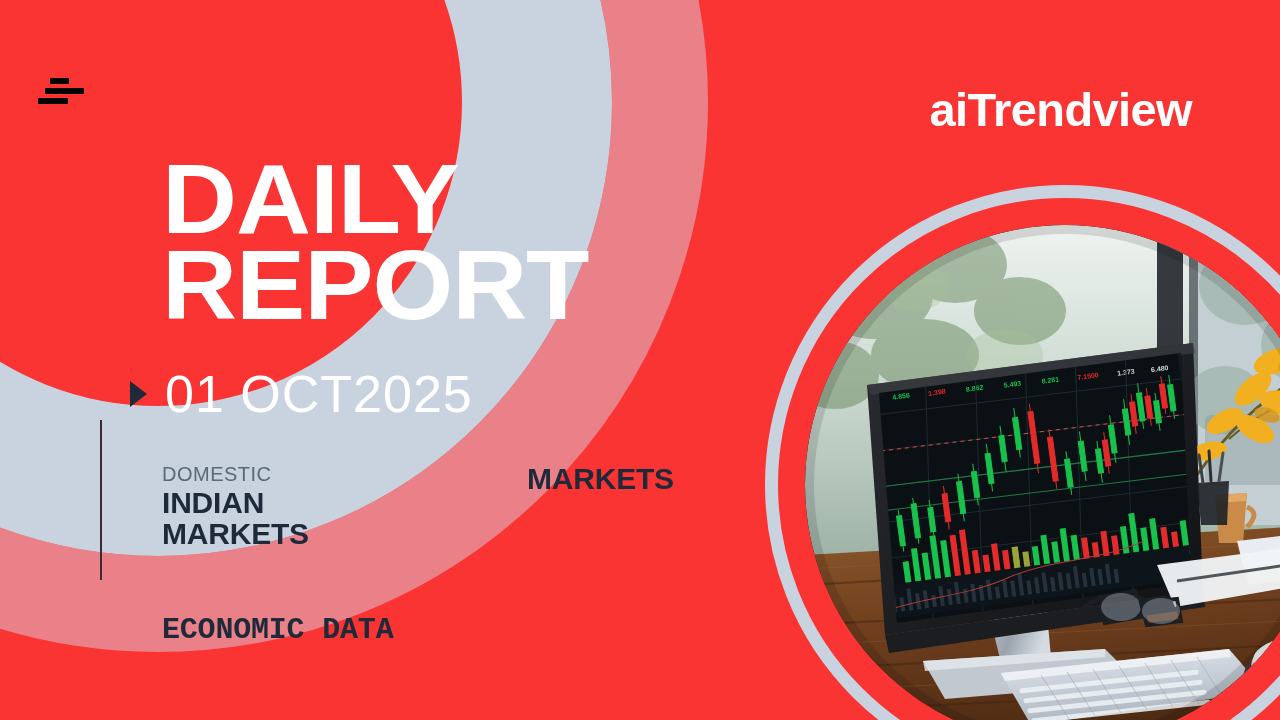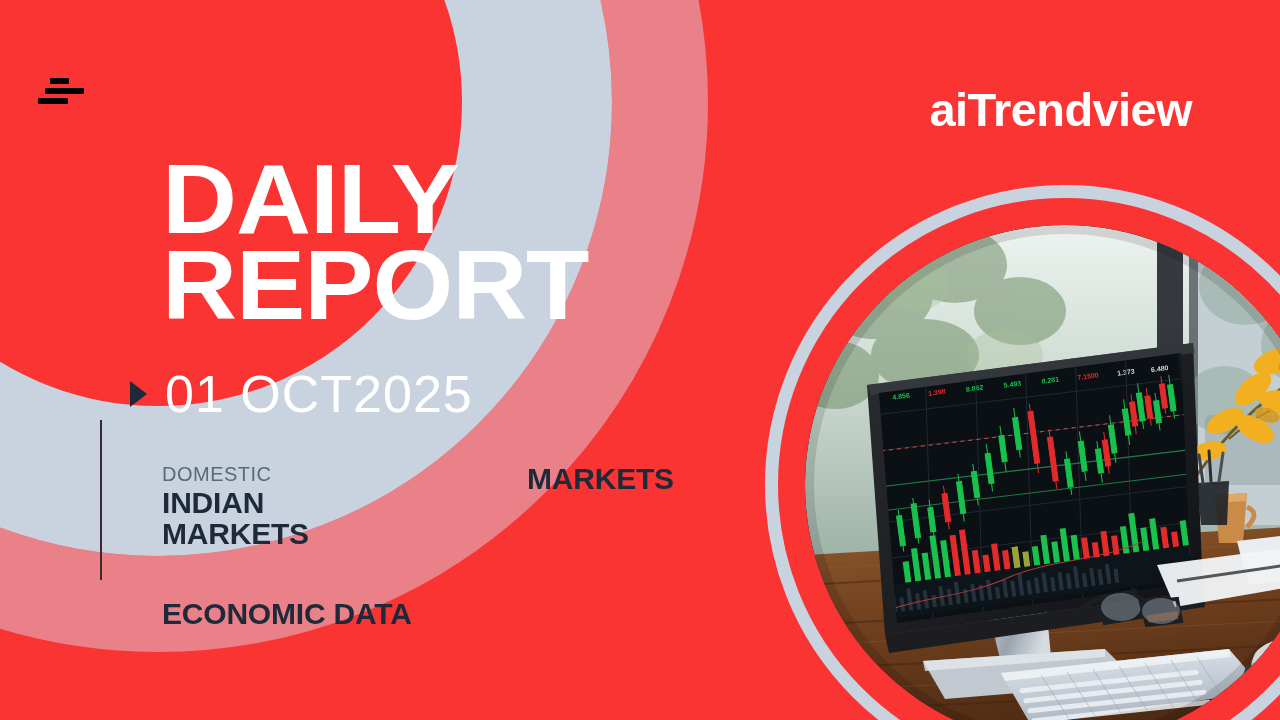--- a/index.html
+++ b/index.html
@@ -76,21 +76,21 @@
   .kicker{
     color:#5a6b72; font-size:20px; font-weight:400;
     letter-spacing:0.5px; line-height:1.1; margin-bottom:2px;
     white-space:nowrap;
   }
   .cat-main{
     color:#1e2a3a; font-size:30px; font-weight:700;
     line-height:1.04; letter-spacing:-0.2px;
   }
   .cat-main div{white-space:nowrap;}
-  .cat-block2{margin-top:49px;}
+  .cat-block2{margin-top:66px;font-family:Liberation Mono, monospace;}
 
   
   .photo-ring{
     position:absolute; left:765px; top:185px;
     width:600px; height:600px; border-radius:50%;
     border:13px solid #c9d3e0; box-sizing:border-box;
   }
   .photo-circle{
     position:absolute; left:805px; top:225px;
     width:520px; height:520px; border-radius:50%;

